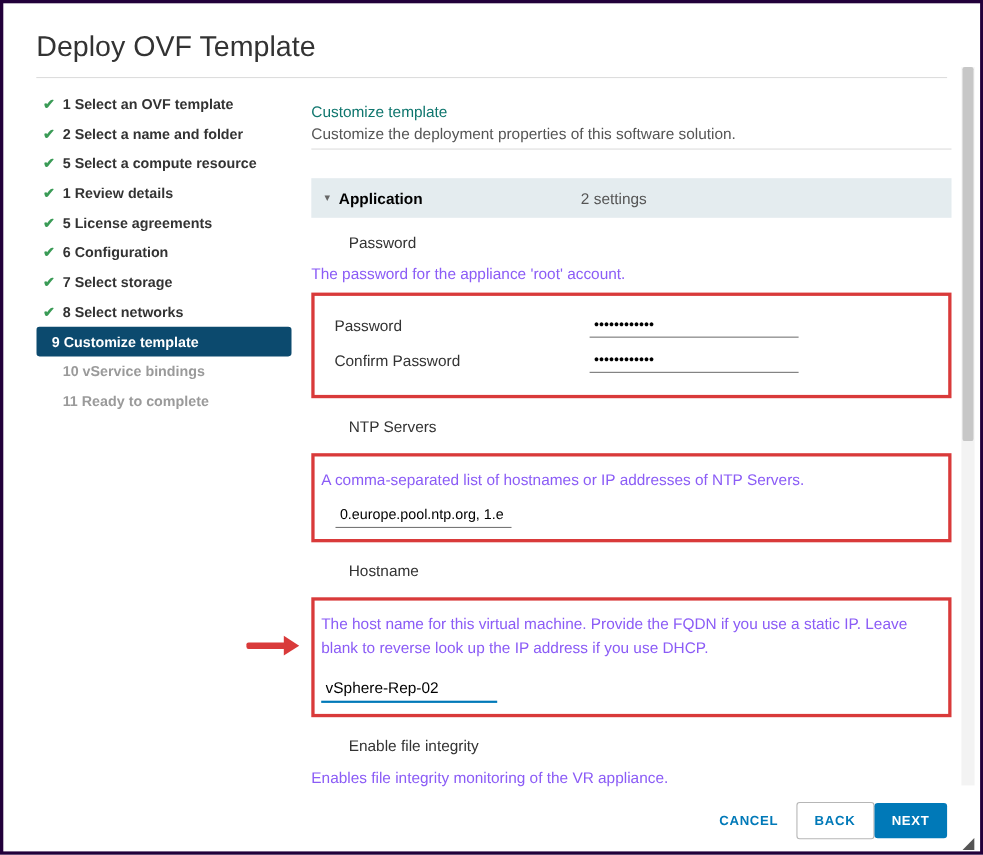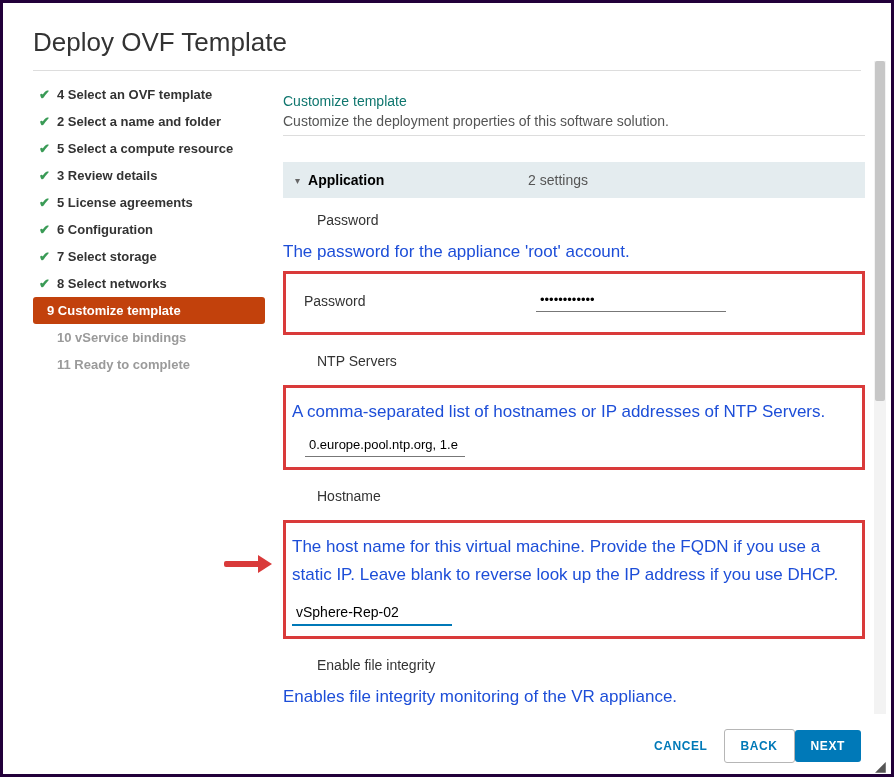--- a/index.html
+++ b/index.html
@@ -6,34 +6,34 @@
   html, body { width: 894px; height: 777px; }
   body { border: 3px solid #22003a; background: #fff; position: relative; }
   .dialog { position: absolute; inset: 0; padding: 18px 0 0 0; }
   .title { font-size: 26px; font-weight: 400; color: #333; padding: 6px 30px 12px 30px; }
   .rule { border: none; border-top: 1px solid #ddd; margin: 0 30px; }
   .scroll-area { position: absolute; top: 58px; bottom: 56px; left: 30px; right: 18px; overflow: hidden; }
   .columns { display: flex; height: 100%; }
   .sidebar { width: 232px; padding-top: 20px; }
   .step { display: flex; align-items: center; font-size: 13px; padding: 6px 6px; border-radius: 3px; cursor: default; }
   .step.done { color: #333; font-weight: 600; }
-  .step.active { background: #c2410c; color: #fff; font-weight: 600; padding-left: 14px; }
+  .step.active { background: #0c4a6e; color: #fff; font-weight: 600; padding-left: 14px; }
   .step.future { color: #9a9a9a; font-weight: 700; padding-left: 24px; }
   .check { color: #3a9b56; font-size: 13px; width: 18px; display: inline-block; font-weight: 700; }
   .main { flex: 1; padding: 12px 8px 0 18px; position: relative; }
   .main-title { font-size: 14px; font-weight: 400; color: #0f766e; margin-top: 20px; }
   .main-sub { font-size: 14px; color: #555; margin-top: 4px; }
   .main-rule { border: none; border-top: 1px solid #ddd; margin-top: 6px; }
   .section-hdr { background: #e4ecef; display: flex; align-items: center; font-size: 14px; padding: 10px 12px; margin-top: 26px; }
   .chev { font-size: 10px; color: #666; margin-right: 8px; }
   .hdr-label { font-weight: 600; flex: 0 0 220px; }
   .hdr-count { color: #555; }
   .block { padding: 4px 0 4px 0; }
   .label-row { display: flex; padding: 10px 12px 10px 34px; font-size: 14px; color: #333; }
-  .desc { font-size: 17px; color: #1d4ed8; padding-left: 0; line-height: 1.6; }
+  .desc { font-size: 14px; color: #8b5cf6; padding-left: 0; line-height: 1.6; }
   .boxed { border: 3px solid #d93a3a; padding: 10px 6px 10px 6px; margin-top: 6px; position: relative; }
   .fld-row { display: flex; align-items: center; margin: 6px 0 10px 18px; }
   .fld-row label { width: 232px; font-size: 14px; color: #333; }
   .fld-row input[type="password"],
   .fld-row input[type="text"],
   .txt-input {
     border: none; border-bottom: 1px solid #777; padding: 2px 4px 4px 4px;
     font-size: 13px; width: 190px; background: transparent; outline: none;
   }
   .ntp-input { border: none; border-bottom: 1px solid #777; padding: 2px 4px 4px 4px; font-size: 13px; width: 160px; background: transparent; outline: none; margin-top: 10px; margin-left: 13px; }
@@ -57,33 +57,33 @@
 
   <div class="vscroll">
     <div class="vscroll-thumb"></div>
   </div>
 
   <div class="scroll-area">
     <div class="columns">
       <div class="sidebar">
         <div class="step done">
             <span class="check">✔</span>
-            <span>4 Select an OVF template</span>
+            <span>1 Select an OVF template</span>
           </div>
         <div class="step done">
             <span class="check">✔</span>
             <span>2 Select a name and folder</span>
           </div>
         <div class="step done">
             <span class="check">✔</span>
             <span>5 Select a compute resource</span>
           </div>
         <div class="step done">
             <span class="check">✔</span>
-            <span>3 Review details</span>
+            <span>1 Review details</span>
           </div>
         <div class="step done">
             <span class="check">✔</span>
             <span>5 License agreements</span>
           </div>
         <div class="step done">
             <span class="check">✔</span>
             <span>6 Configuration</span>
           </div>
         <div class="step done">
@@ -117,20 +117,24 @@
         </div>
 
         <div class="block">
           <div class="label-row">Password</div>
           <div class="desc">The password for the appliance 'root' account.</div>
           <div class="boxed" style="padding-left:0;">
             <div class="fld-row">
               <label>Password</label>
               <input type="password" value="••••••••••••" style="">
             </div>
+            <div class="fld-row">
+              <label>Confirm Password</label>
+              <input type="password" value="••••••••••••" style="">
+            </div>
 
           </div>
         </div>
 
         <div class="block">
           <div class="label-row">NTP Servers</div>
           <div class="boxed">
             <div class="desc">A comma-separated list of hostnames or IP addresses of NTP Servers.</div>
             <input class="ntp-input" type="text" value="0.europe.pool.ntp.org, 1.e" style="">
             

